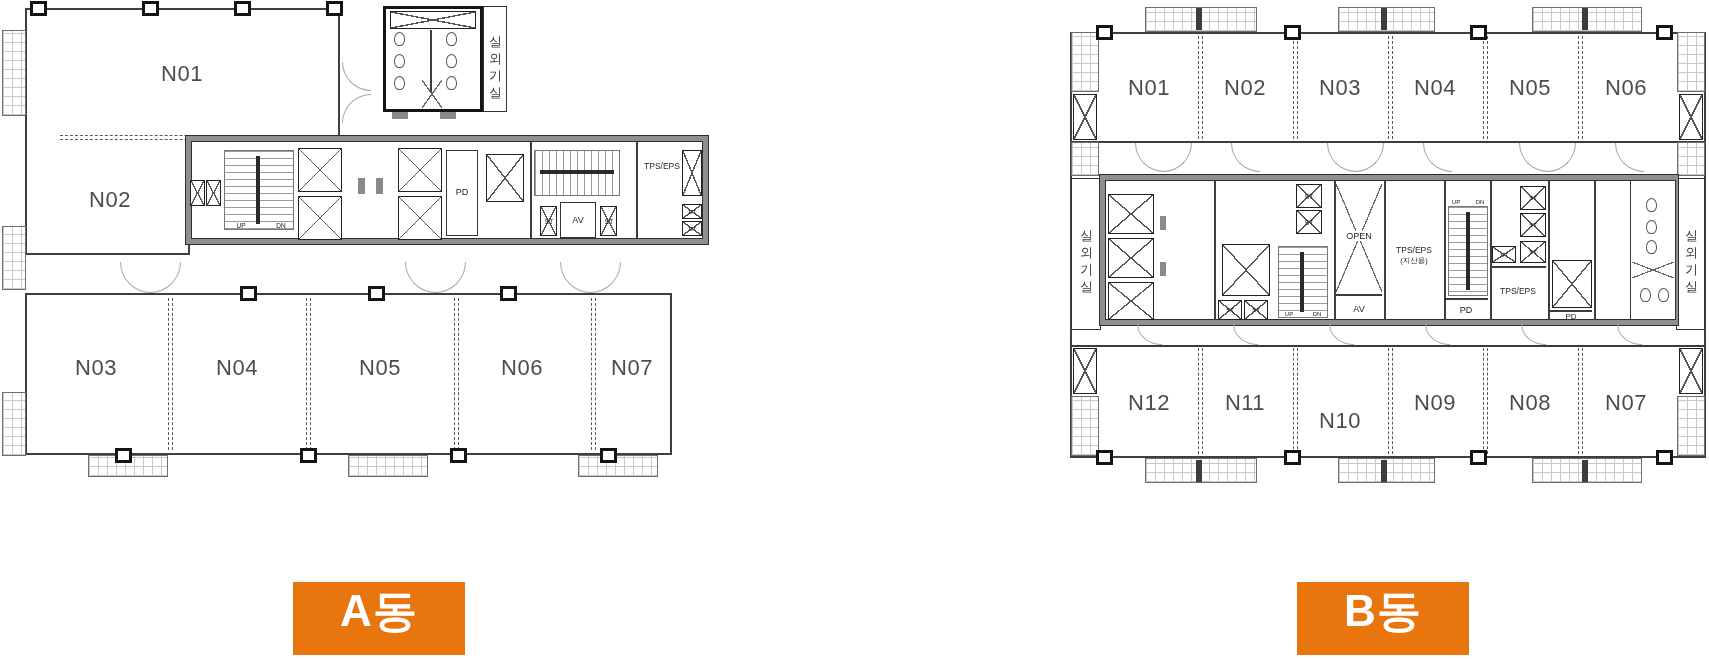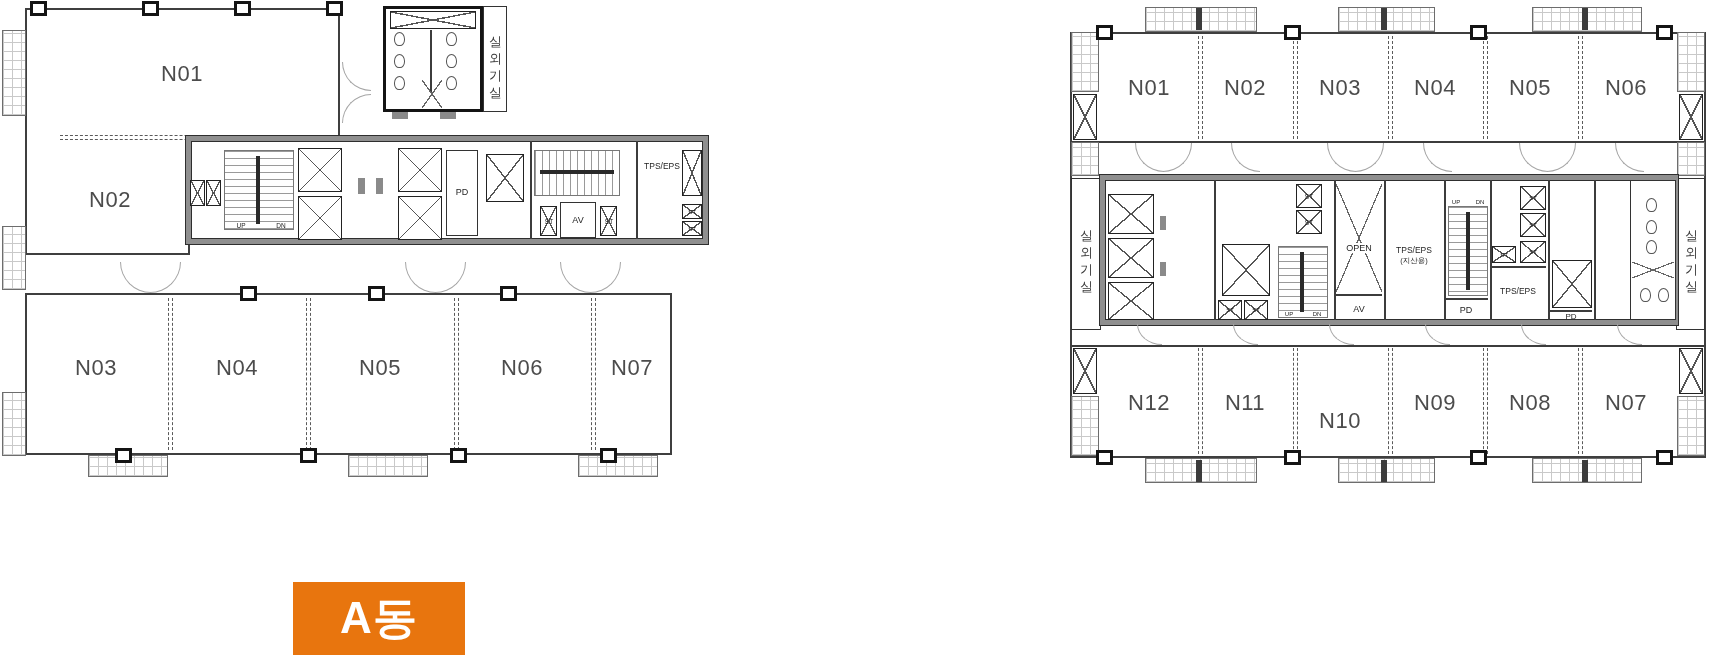--- a/index.html
+++ b/index.html
@@ -38,21 +38,21 @@
   .vlabel{position:absolute;transform:translate(-50%,-50%);writing-mode:vertical-lr;
         text-orientation:upright;font-size:13px;letter-spacing:4px;color:#3a3a3a;white-space:nowrap;}
   .arc{position:absolute;border:1.2px solid #a5a5a5;border-top:none;border-right:none;
         border-bottom-left-radius:100%;}
   .flip{transform:scaleX(-1);}
   .flipy{transform:scaleY(-1);}
   .col{position:absolute;box-sizing:border-box;width:17px;height:15px;background:#fff;border:3.5px solid #141414;}
   .wc{position:absolute;width:11px;height:14px;box-sizing:border-box;border:1.2px solid #555;
         border-radius:50% 50% 45% 45%;background:#fff;}
   .badge{position:absolute;width:172px;height:73px;background:#e8750e;color:#fff;
-        display:flex;align-items:center;justify-content:center;
+        display:flex;justify-content:center;
         font-size:44px;font-weight:bold;letter-spacing:1px;}
 </style>
 </head>
 <body>
 
 <div id="canvas">
 
   <div class="abs" style="left:0;top:0;width:730px;height:500px;">
 
     <div class="room" style="left:25px;top:8px;width:315px;height:131px;border-bottom:none;"></div>
@@ -225,21 +225,21 @@
     <div class="rail" style="left:1300px;top:252px;width:4px;height:60px;"></div>
     <span class="tlabel" style="left:1289px;top:314px;font-size:6px;">UP</span>
     <span class="tlabel" style="left:1317px;top:314px;font-size:6px;">DN</span>
     <div class="elv" style="left:1218px;top:300px;width:24px;height:20px;"></div>
     <span class="tlabel" style="left:1230px;top:310px;font-size:6px;">ST</span>
     <div class="elv" style="left:1244px;top:300px;width:24px;height:20px;"></div>
     <span class="tlabel" style="left:1256px;top:310px;font-size:6px;">ST</span>
     <div class="wall" style="left:1334px;top:180px;width:2px;height:140px;"></div>
 
     <div class="xfill" style="left:1336px;top:184px;width:46px;height:108px;"></div>
-    <span class="slabel" style="left:1359px;top:248px;background:#fff;padding:0 1px;">OPEN</span>
+    <span class="slabel" style="left:1359px;top:236px;background:#fff;padding:0 1px;">OPEN</span>
     <div class="wall" style="left:1336px;top:294px;width:46px;height:2px;"></div>
     <span class="slabel" style="left:1359px;top:309px;">AV</span>
     <div class="wall" style="left:1384px;top:180px;width:2px;height:140px;"></div>
 
     <span class="mlabel" style="left:1414px;top:250px;font-size:8.5px;">TPS/EPS</span>
     <span class="mlabel" style="left:1414px;top:261px;font-size:7.5px;">(지산용)</span>
     <div class="wall" style="left:1444px;top:180px;width:2px;height:140px;"></div>
 
     <div class="stairV" style="left:1448px;top:206px;width:40px;height:90px;"></div>
     <div class="rail" style="left:1466px;top:212px;width:4px;height:78px;"></div>
@@ -307,14 +307,17 @@
     <div class="col" style="left:1656px;top:25px;"></div>
     <div class="col" style="left:1096px;top:450px;"></div>
     <div class="col" style="left:1284px;top:450px;"></div>
     <div class="col" style="left:1470px;top:450px;"></div>
     <div class="col" style="left:1656px;top:450px;"></div>
   </div>
 
   <div class="badge" style="left:293px;top:582px;">
     <span>A동</span>
   </div>
+  <div class="badge" style="left:1297px;top:582px;">
+    <span>B동</span>
+  </div>
 
 </div>
 
 </body></html>

